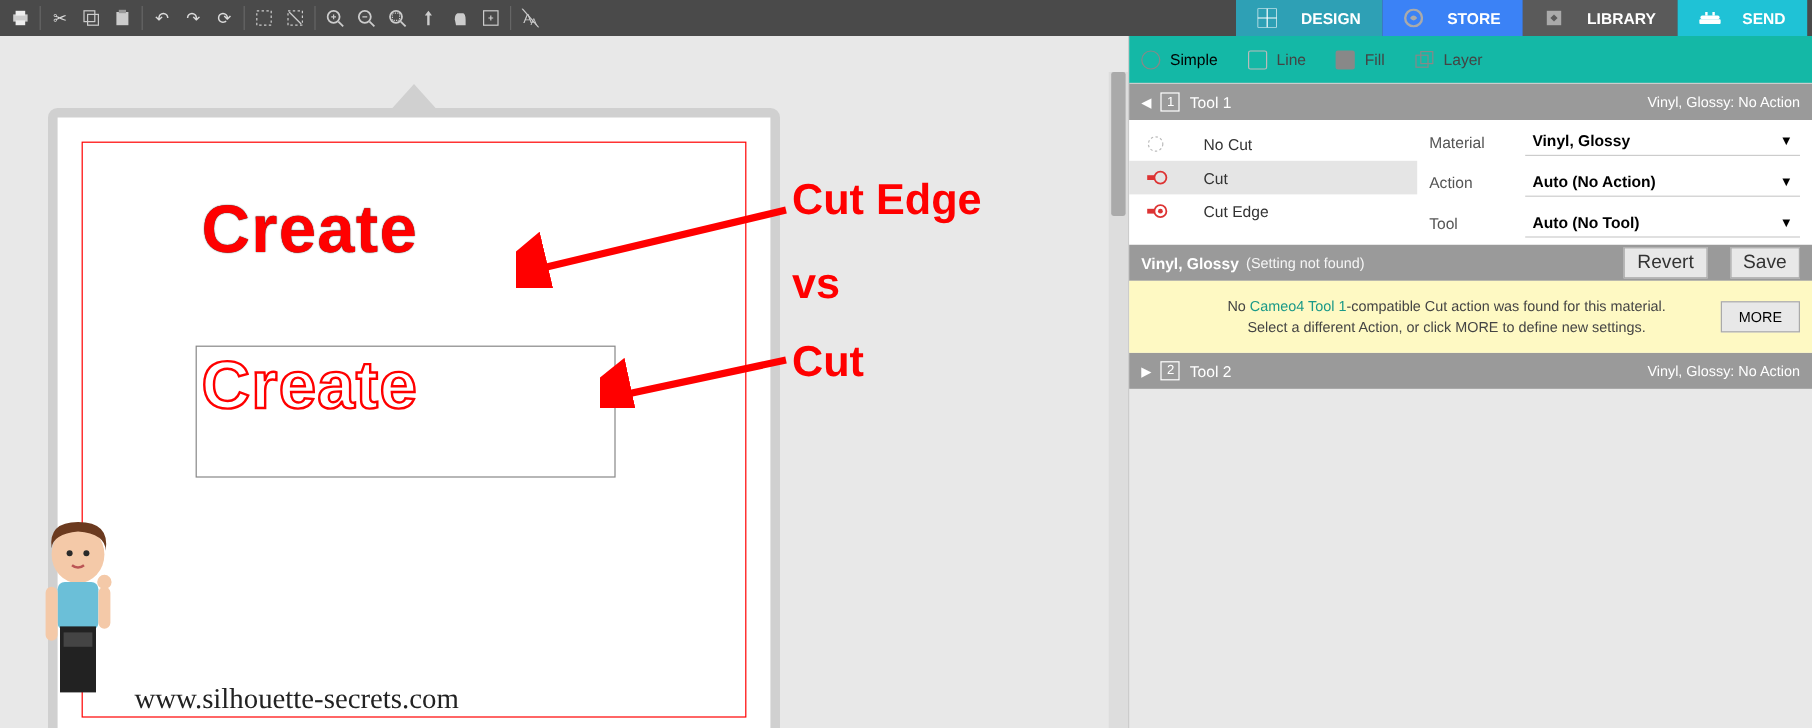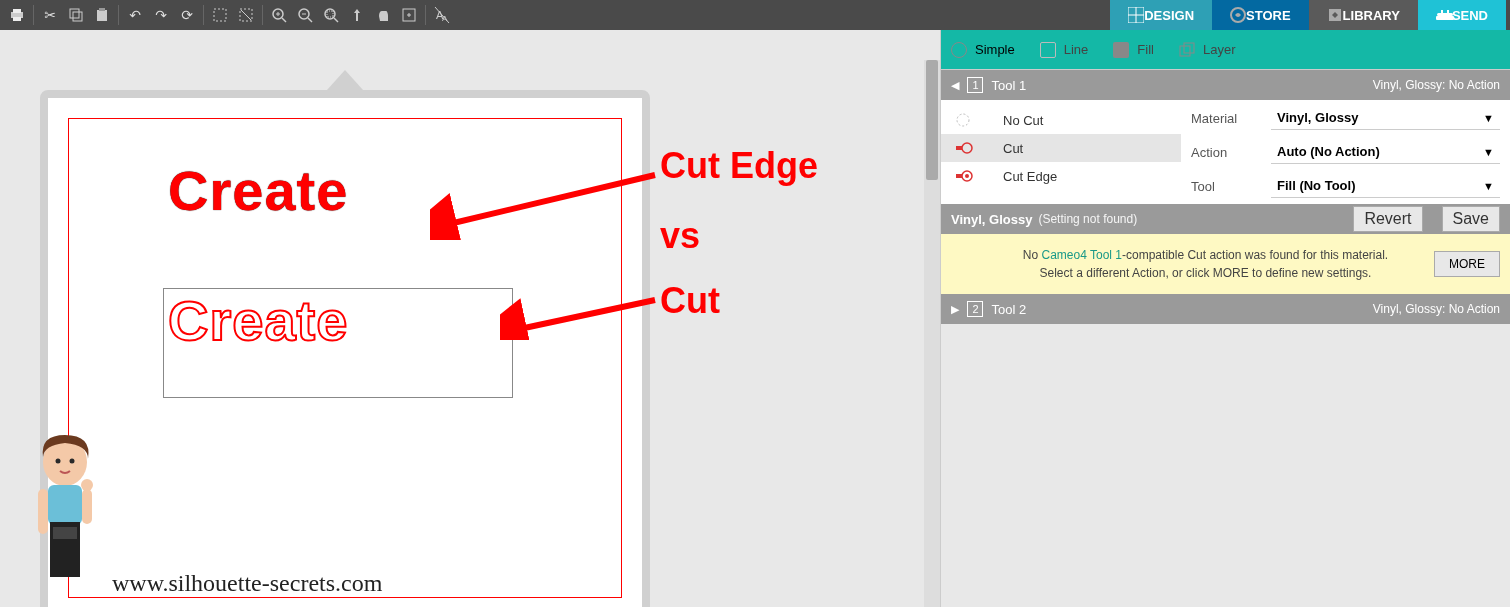--- a/index.html
+++ b/index.html
@@ -6,23 +6,23 @@
 body { width:1510px; height:607px; background:#e8e8e8; overflow:hidden; position:relative; }
 
 
 .toolbar { height:30px; background:#4a4a4a; display:flex; align-items:center; padding:0 4px; }
 .tb-btn { width:26px; height:26px; display:flex; align-items:center; justify-content:center; color:#ddd; cursor:pointer; font-size:14px; }
 .tb-sep { width:1px; height:20px; background:#666; margin:0 3px; }
 .tb-spacer { flex:1; }
 
 
 .nav-tabs { display:flex; height:30px; }
-.nav-tab { display:flex; align-items:center; padding:0 18px; color:#fff; font-size:13px; font-weight:600; cursor:pointer; gap:0; }
+.nav-tab { display:flex; align-items:center; padding:0 18px; color:#fff; font-size:13px; font-weight:600; cursor:pointer; gap:20px; }
 .nt-design { background:#2ea0b5; }
-.nt-store { background:#0369a1; }
+.nt-store { background:#3b82f6; }
 .nt-library { background:#5a5a5a; }
 .nt-send { background:#1fc2d6; }
 .nt-icon { display:inline-block; width:16px; height:16px; }
 
 
 .main { display:flex; height:calc(100% - 30px); }
 .canvas-area { flex:1; position:relative; background:#e8e8e8; overflow:hidden; }
 .right-panel { width:570px; background:#e8e8e8; border-left:1px solid #ccc; display:flex; flex-direction:column; }
 
 
@@ -334,21 +334,21 @@
             <span>Vinyl, Glossy</span>
             <span class="caret">▼</span>
           </div>
         <div class="set-label">Action</div>
         <div class="set-val">
             <span>Auto (No Action)</span>
             <span class="caret">▼</span>
           </div>
         <div class="set-label">Tool</div>
         <div class="set-val">
-            <span>Fill (No Tool)</span>
+            <span>Auto (No Tool)</span>
             <span class="caret">▼</span>
           </div>
       </div>
     </div>
 
     <div class="setting-bar">
       <span class="nm">Vinyl, Glossy</span>
       <span class="sub">(Setting not found)</span>
       <button class="btn">Revert</button>
       <button class="btn">Save</button>

